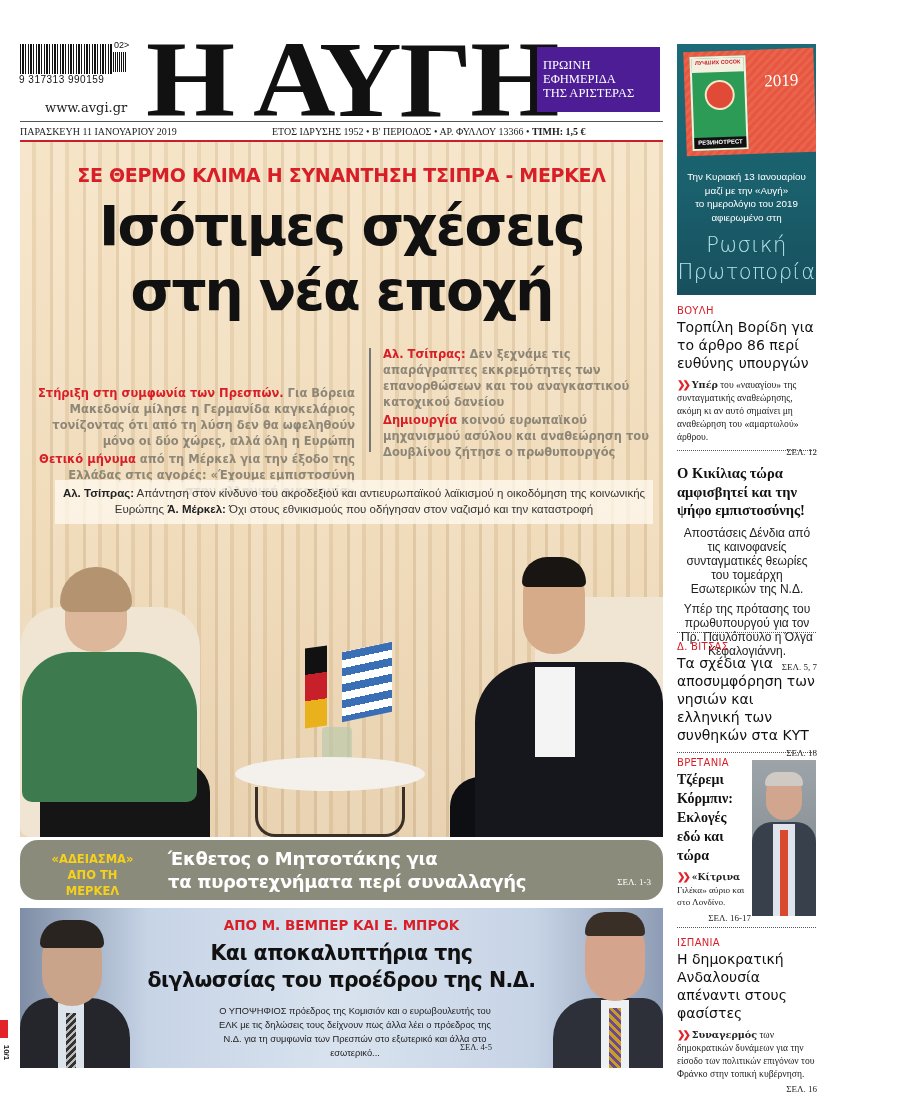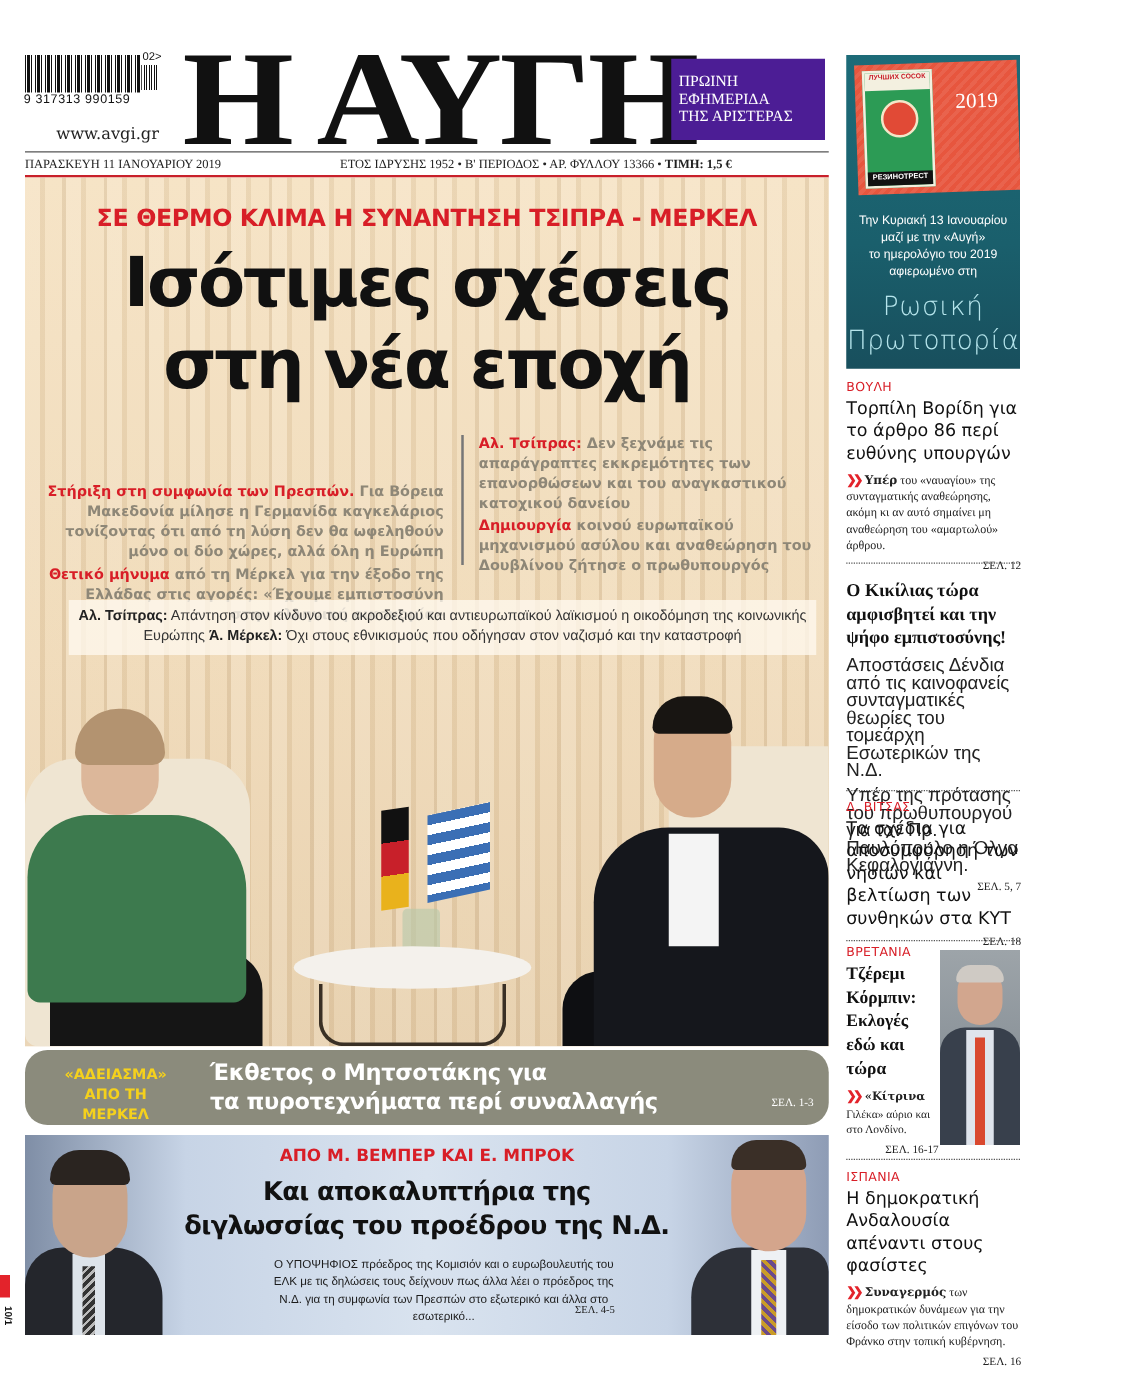--- a/index.html
+++ b/index.html
@@ -104,21 +104,21 @@
   .promo-cal-bottom { position: absolute; left: 0; bottom: 0; width: 100%; height: 11px; background: #111; color: #fff; font-size: 6px; font-weight: bold; text-align: center; line-height: 11px; }
   .promo-cal-year { position: absolute; left: 80px; top: 22px; font-family: "Liberation Serif", serif; font-size: 17px; color: #fff; }
   .promo-text { position: absolute; left: 0; width: 100%; top: 126px; text-align: center; font-family: "Liberation Sans", sans-serif; font-size: 9.8px; line-height: 13.5px; color: #ffffff; }
   .promo-big { position: absolute; left: 0; width: 100%; top: 188px; text-align: center; font-family: "DejaVu Sans", sans-serif; font-weight: 200; font-size: 21px; line-height: 27px; color: #b6e5ec; letter-spacing: 0.5px; }
 
   .side-item { position: absolute; left: 677px; width: 140px; }
   .side-kicker { font-family: "DejaVu Sans", sans-serif; font-weight: normal; font-size: 10px; color: #d81e27; letter-spacing: 0.3px; }
   .side-head { font-family: "DejaVu Sans", sans-serif; font-size: 14px; line-height: 18px; color: #111; margin-top: 2px; }
   .side-head.bold { font-family: Liberation Serif, serif; font-weight: bold; font-size: 14.5px; line-height: 18.5px; }
   .side-body { font-family: "Liberation Serif", serif; font-size: 9.6px; line-height: 13px; color: #222; margin-top: 6px; }
-  .side-body.sans { font-family: "Liberation Sans", sans-serif; font-size: 15px; line-height: 14px; }
+  .side-body.sans { font-family: "Liberation Sans", sans-serif; font-size: 12px; line-height: 14px; text-align: center; }
   .side-body b { font-family: "DejaVu Serif", serif; font-weight: bold; }
   .arrow { color: #e3232b; font-weight: bold; font-size: 10px; letter-spacing: -3px; margin-right: 4px; }
   .side-page { text-align: right; font-family: "Liberation Serif", serif; font-size: 9px; color: #222; margin-top: 4px; }
   .dots { position: absolute; left: 677px; width: 139px; height: 0; border-top: 1px dotted #555; }
 
   .corbyn-photo { position: absolute; left: 752px; top: 760px; width: 64px; height: 156px; background: linear-gradient(180deg, #9da4a9 0%, #7b848c 100%); overflow: hidden; }
   .corbyn-head { position: absolute; left: 14px; top: 14px; width: 36px; height: 46px; background: #d2a68e; border-radius: 18px; }
   .corbyn-hair { position: absolute; left: 13px; top: 12px; width: 38px; height: 14px; background: #cfcac4; border-radius: 18px 18px 4px 4px; }
   .corbyn-suit { position: absolute; left: 0; top: 62px; width: 64px; height: 94px; background: #38404c; border-radius: 20px 20px 0 0; }
   .corbyn-shirt { position: absolute; left: 21px; top: 64px; width: 22px; height: 92px; background: #dfe4ec; }
@@ -253,21 +253,21 @@
 <div class="side-item" style="top:462px;">
   <div class="side-head bold">Ο Κικίλιας τώρα αμφισβητεί και την ψήφο εμπιστοσύνης!</div>
   <div class="side-body sans">Αποστάσεις Δένδια από τις καινοφανείς συνταγματικές θεωρίες του τομεάρχη Εσωτερικών της Ν.Δ.</div>
   <div class="side-body sans">Υπέρ της πρότασης του πρωθυπουργού για τον Πρ. Παυλόπουλο η Όλγα Κεφαλογιάννη.</div>
   <div class="side-page">ΣΕΛ. 5, 7</div>
 </div>
 <div class="dots" style="top:632px;"></div>
 
 <div class="side-item" style="top:641px;">
   <div class="side-kicker">Δ. ΒΙΤΣΑΣ</div>
-  <div class="side-head">Τα σχέδια για αποσυμφόρηση των νησιών και βελτίωση των συνθηκών στα ΚΥΤ</div>
+  <div class="side-head">Τα σχέδια για αποσυμφόρηση των νησιών και ελληνική των συνθηκών στα ΚΥΤ</div>
   <div class="side-page">ΣΕΛ. 18</div>
 </div>
 <div class="dots" style="top:752px;"></div>
 
 <div class="side-item" style="top:757px; width:74px;">
   <div class="side-kicker">ΒΡΕΤΑΝΙΑ</div>
   <div class="side-head bold" style="font-size:14px; line-height:19px;">Τζέρεμι Κόρμπιν: Εκλογές εδώ και τώρα</div>
   <div class="side-body" style="font-size:9.2px; line-height:12.5px;"><span class="arrow">❯❯</span><b>«Κίτρινα</b><span> Γιλέκα» αύριο και στο Λονδίνο.</span></div>
   <div class="side-page">ΣΕΛ. 16-17</div>
 </div>

